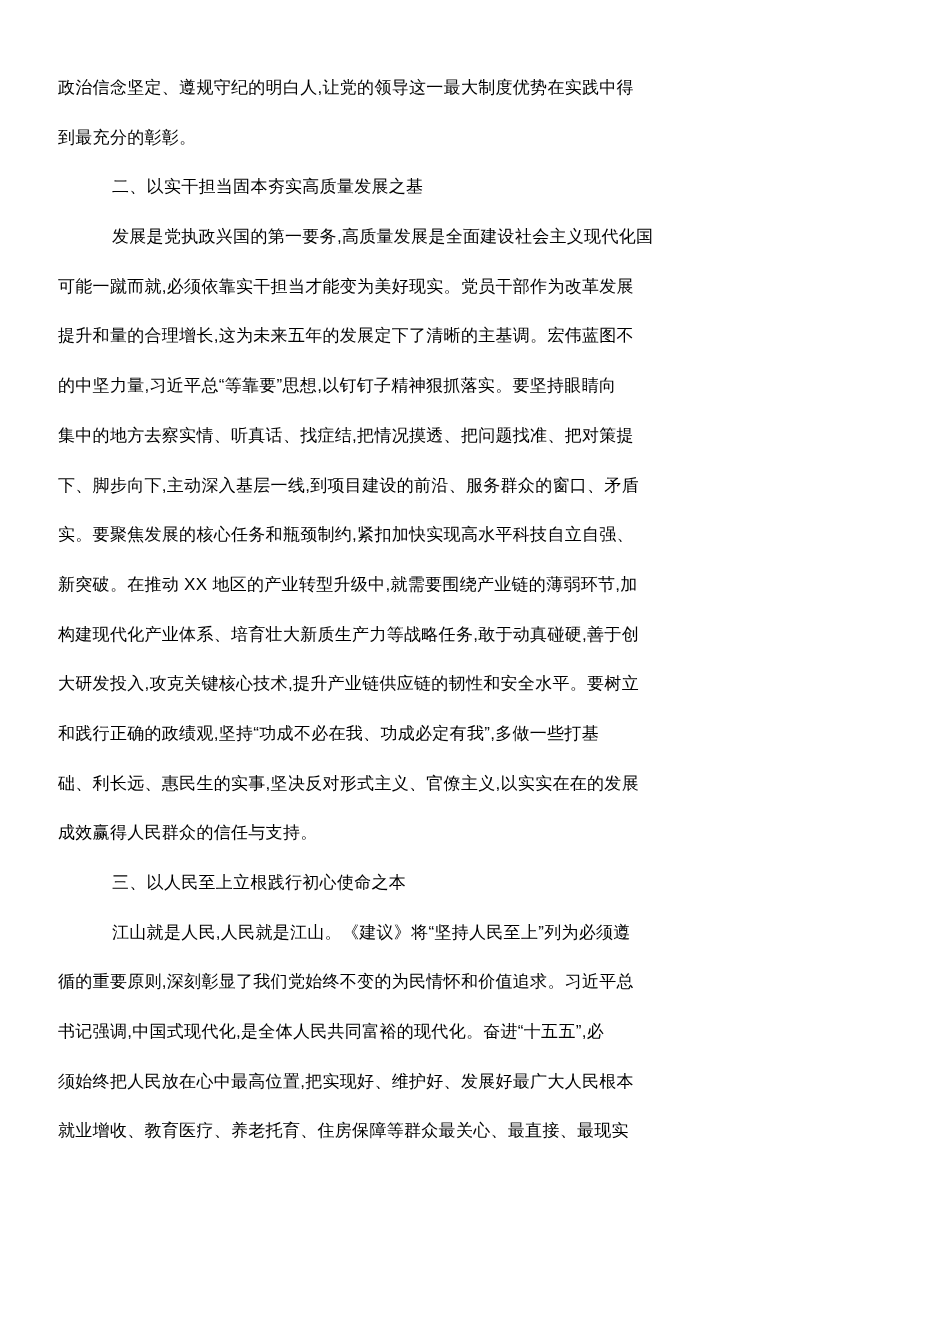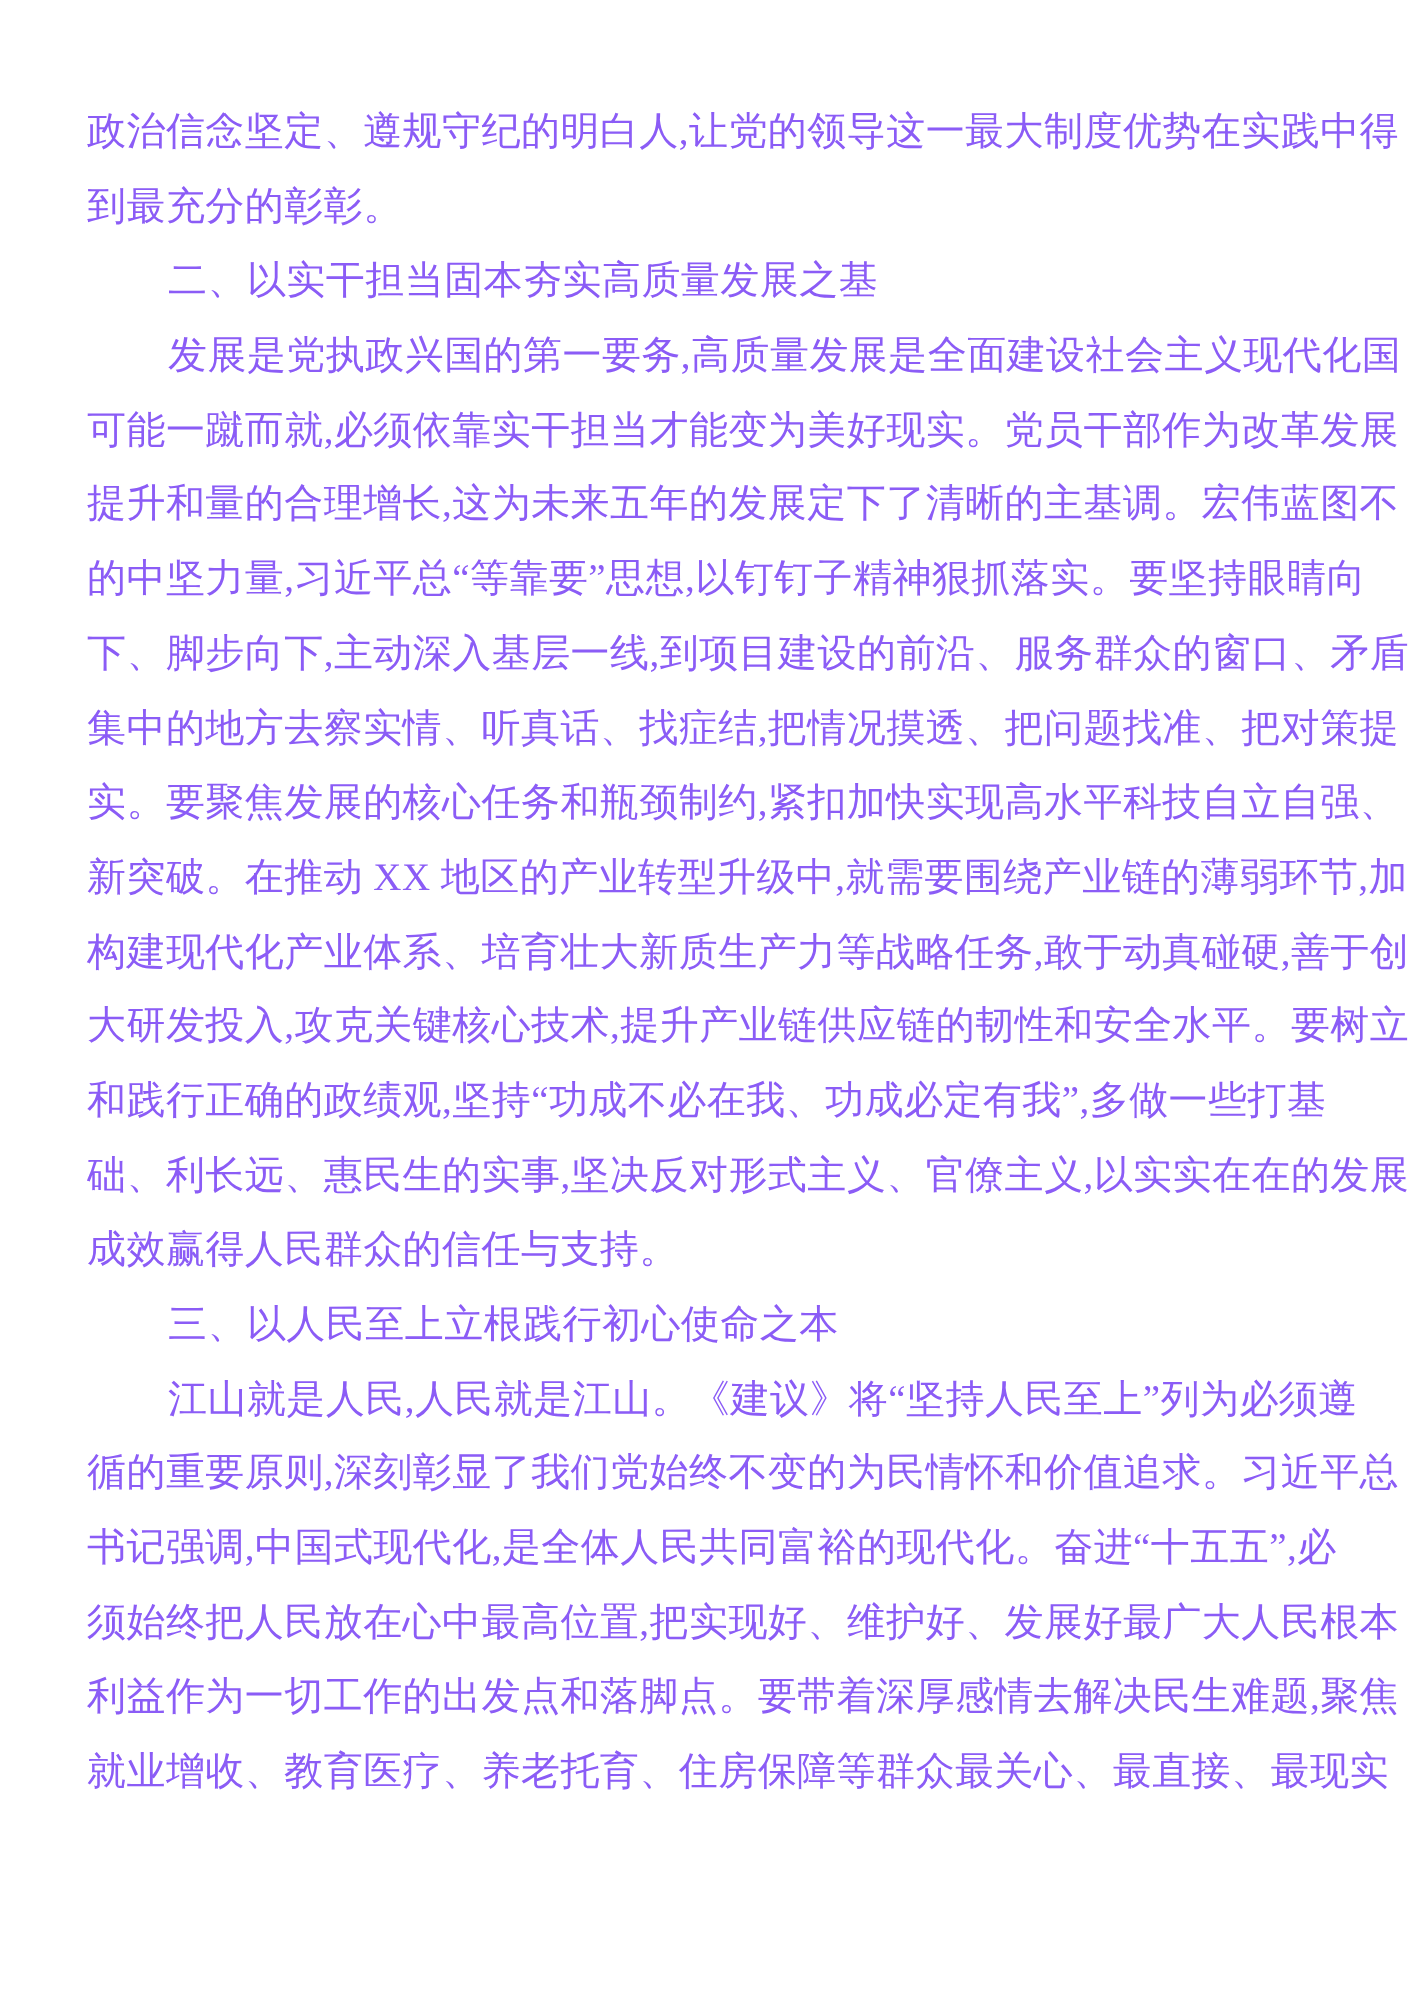--- a/index.html
+++ b/index.html
@@ -11,23 +11,23 @@
     width: 950px;
     height: 1344px;
     position: relative;
     overflow: hidden;
   }
   .page {
     position: absolute;
     left: 58px;
     top: 63px;
     width: 836px;
-    color: #8b5cf6;
-    font-family: Liberation Serif, serif;
-    font-size: 26px;
+    color: #000000;
+    font-family: Liberation Sans, sans-serif;
+    font-size: 17px;
     line-height: 49.7px;
     letter-spacing: 0.3px;
   }
   .line {
     display: block;
     white-space: nowrap;
     height: 49.7px;
     overflow: visible;
   }
   .indent {
@@ -46,34 +46,33 @@
     <span class="line">到最充分的彰彰。</span>
   </div>
 
   <div class="line heading">二、以实干担当固本夯实高质量发展之基</div>
 
   <div class="paragraph">
     <span class="line indent">发展是党执政兴国的第一要务,高质量发展是全面建设社会主义现代化国</span>
     <span class="line">可能一蹴而就,必须依靠实干担当才能变为美好现实。党员干部作为改革发展</span>
     <span class="line">提升和量的合理增长,这为未来五年的发展定下了清晰的主基调。宏伟蓝图不</span>
     <span class="line">的中坚力量,习近平总“等靠要”思想,以钉钉子精神狠抓落实。要坚持眼睛向</span>
+    <span class="line">集中的地方去察实情、听真话、找症结,把情况摸透、把问题找准、把对策提</span>
     <span class="line">下、脚步向下,主动深入基层一线,到项目建设的前沿、服务群众的窗口、矛盾</span>
-    <span class="line">集中的地方去察实情、听真话、找症结,把情况摸透、把问题找准、把对策提</span>
     <span class="line">实。要聚焦发展的核心任务和瓶颈制约,紧扣加快实现高水平科技自立自强、</span>
     <span class="line">新突破。在推动 XX 地区的产业转型升级中,就需要围绕产业链的薄弱环节,加</span>
     <span class="line">构建现代化产业体系、培育壮大新质生产力等战略任务,敢于动真碰硬,善于创</span>
     <span class="line">大研发投入,攻克关键核心技术,提升产业链供应链的韧性和安全水平。要树立</span>
     <span class="line">和践行正确的政绩观,坚持“功成不必在我、功成必定有我”,多做一些打基</span>
     <span class="line">础、利长远、惠民生的实事,坚决反对形式主义、官僚主义,以实实在在的发展</span>
     <span class="line">成效赢得人民群众的信任与支持。</span>
   </div>
 
   <div class="line heading">三、以人民至上立根践行初心使命之本</div>
 
   <div class="paragraph">
     <span class="line indent">江山就是人民,人民就是江山。《建议》将“坚持人民至上”列为必须遵</span>
     <span class="line">循的重要原则,深刻彰显了我们党始终不变的为民情怀和价值追求。习近平总</span>
     <span class="line">书记强调,中国式现代化,是全体人民共同富裕的现代化。奋进“十五五”,必</span>
     <span class="line">须始终把人民放在心中最高位置,把实现好、维护好、发展好最广大人民根本</span>
-    <span class="line">利益作为一切工作的出发点和落脚点。要带着深厚感情去解决民生难题,聚焦</span>
     <span class="line">就业增收、教育医疗、养老托育、住房保障等群众最关心、最直接、最现实</span>
   </div>
 </div>
 
 </body></html>

